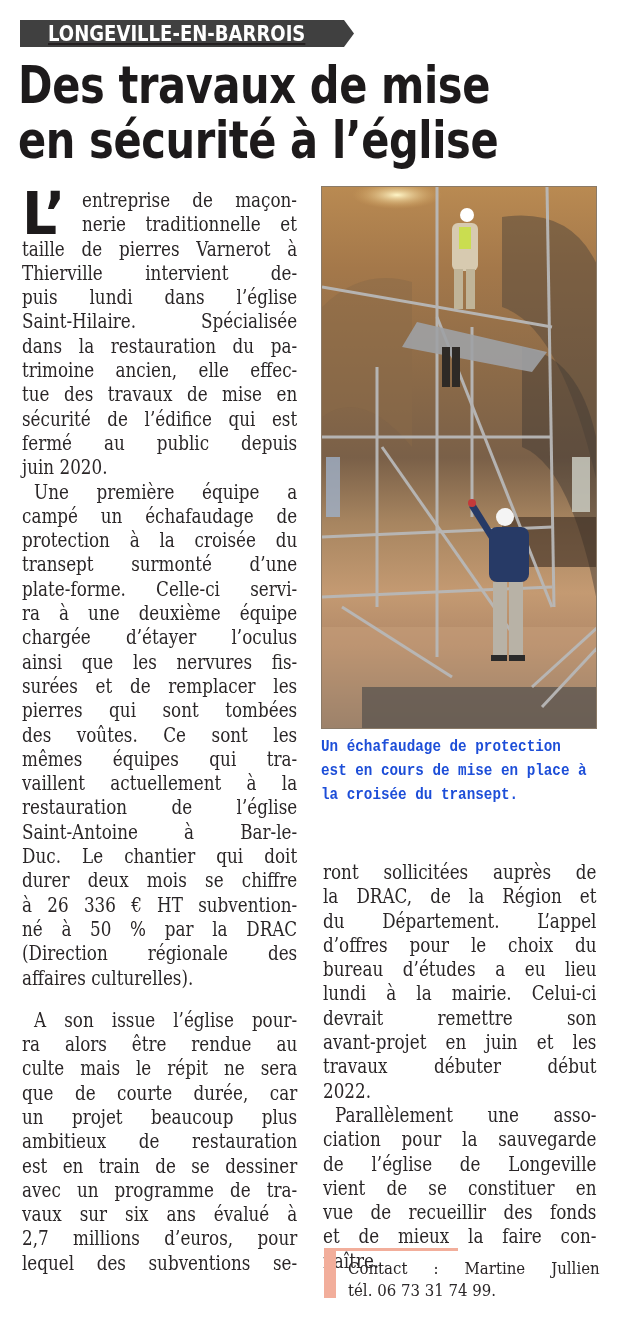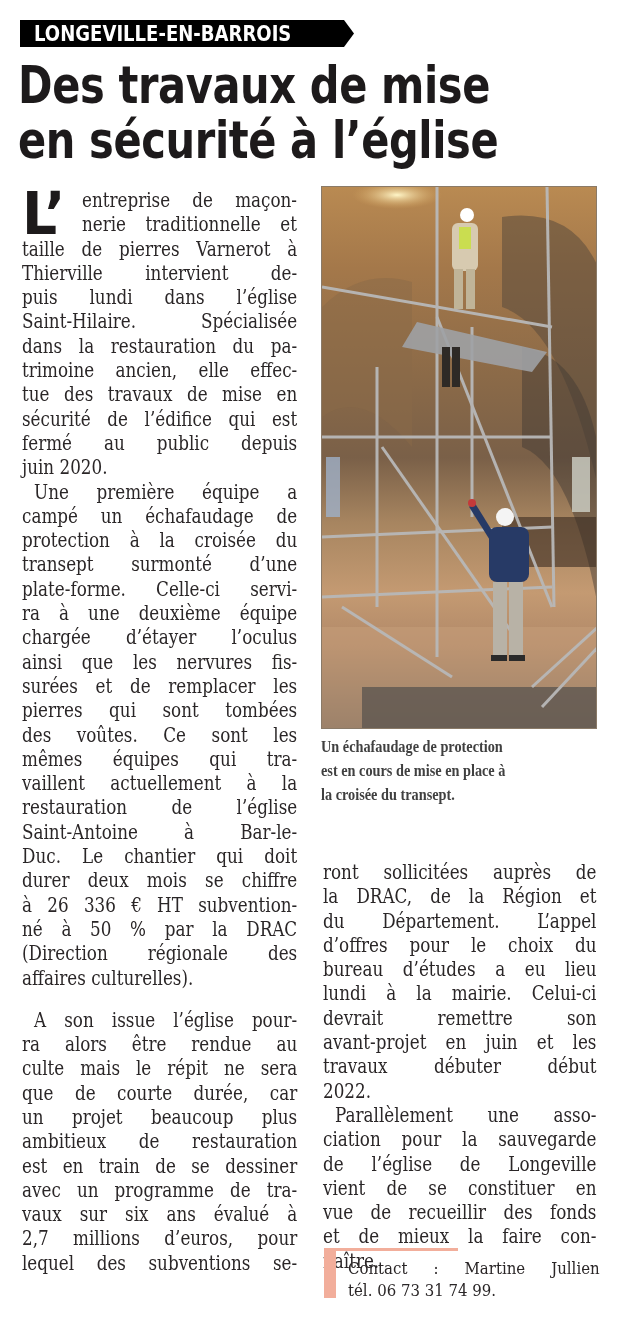--- a/index.html
+++ b/index.html
@@ -12,25 +12,26 @@
     body {
       position: relative;
       color: #231f20;
     }
     .kicker {
       position: absolute;
       left: 20px;
       top: 20px;
       height: 27px;
       width: 334px;
-      background: #000000;
+      background: #404040;
       clip-path: polygon(0 0, 324px 0, 334px 50%, 324px 100%, 0 100%);
       display: flex;
       align-items: center;
-      padding-left: 14px;
+      padding-left: 28px;
+      text-decoration: underline;
     }
     .kicker span {
       font-family: "DejaVu Sans", sans-serif;
       font-weight: bold;
       font-size: 22px;
       color: #ffffff;
       letter-spacing: 0px;
       transform: scaleX(0.82);
       transform-origin: left center;
       white-space: nowrap;
@@ -127,25 +128,25 @@
       border: 1px solid #8a7a68;
       background: linear-gradient(180deg, #b98a52 0%, #a4784a 15%, #8b6a48 35%, #7a6048 50%, #a78560 62%, #c49a72 75%, #b08868 85%, #6a6058 100%);
     }
     .photo svg { display: block; }
 
     .caption {
       position: absolute;
       left: 321px;
       top: 735px;
       width: 290px;
-      font-family: Liberation Serif, serif;
+      font-family: Liberation Mono, monospace;
       font-weight: bold;
       font-size: 17px;
       line-height: 24px;
-      color: #404040;
+      color: #1d4ed8;
     }
     .caption span {
       display: block;
       white-space: nowrap;
       transform: scaleX(0.84);
       transform-origin: left center;
     }
 
     .contact {
       position: absolute;

